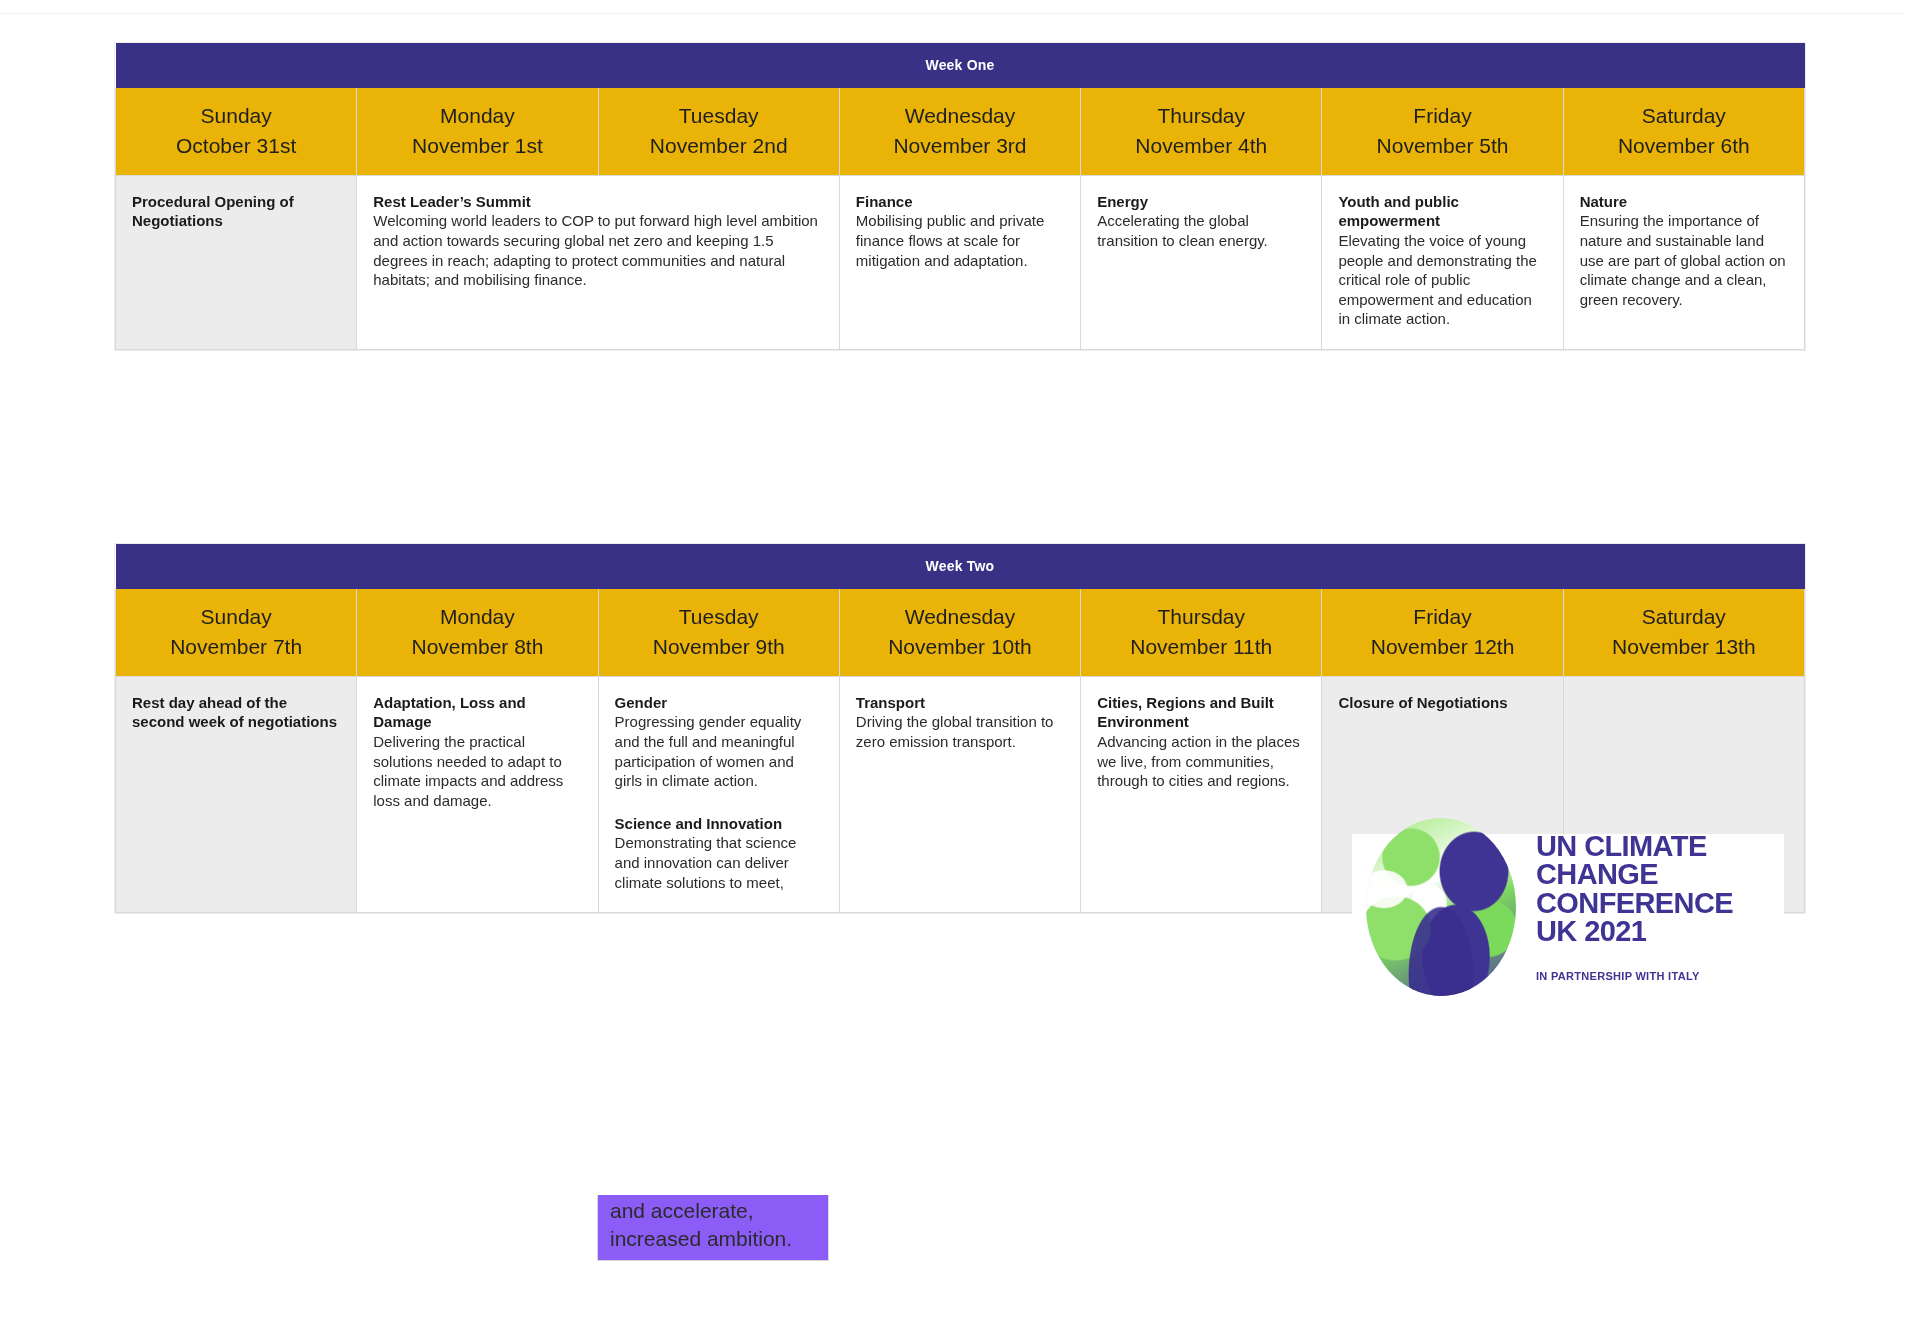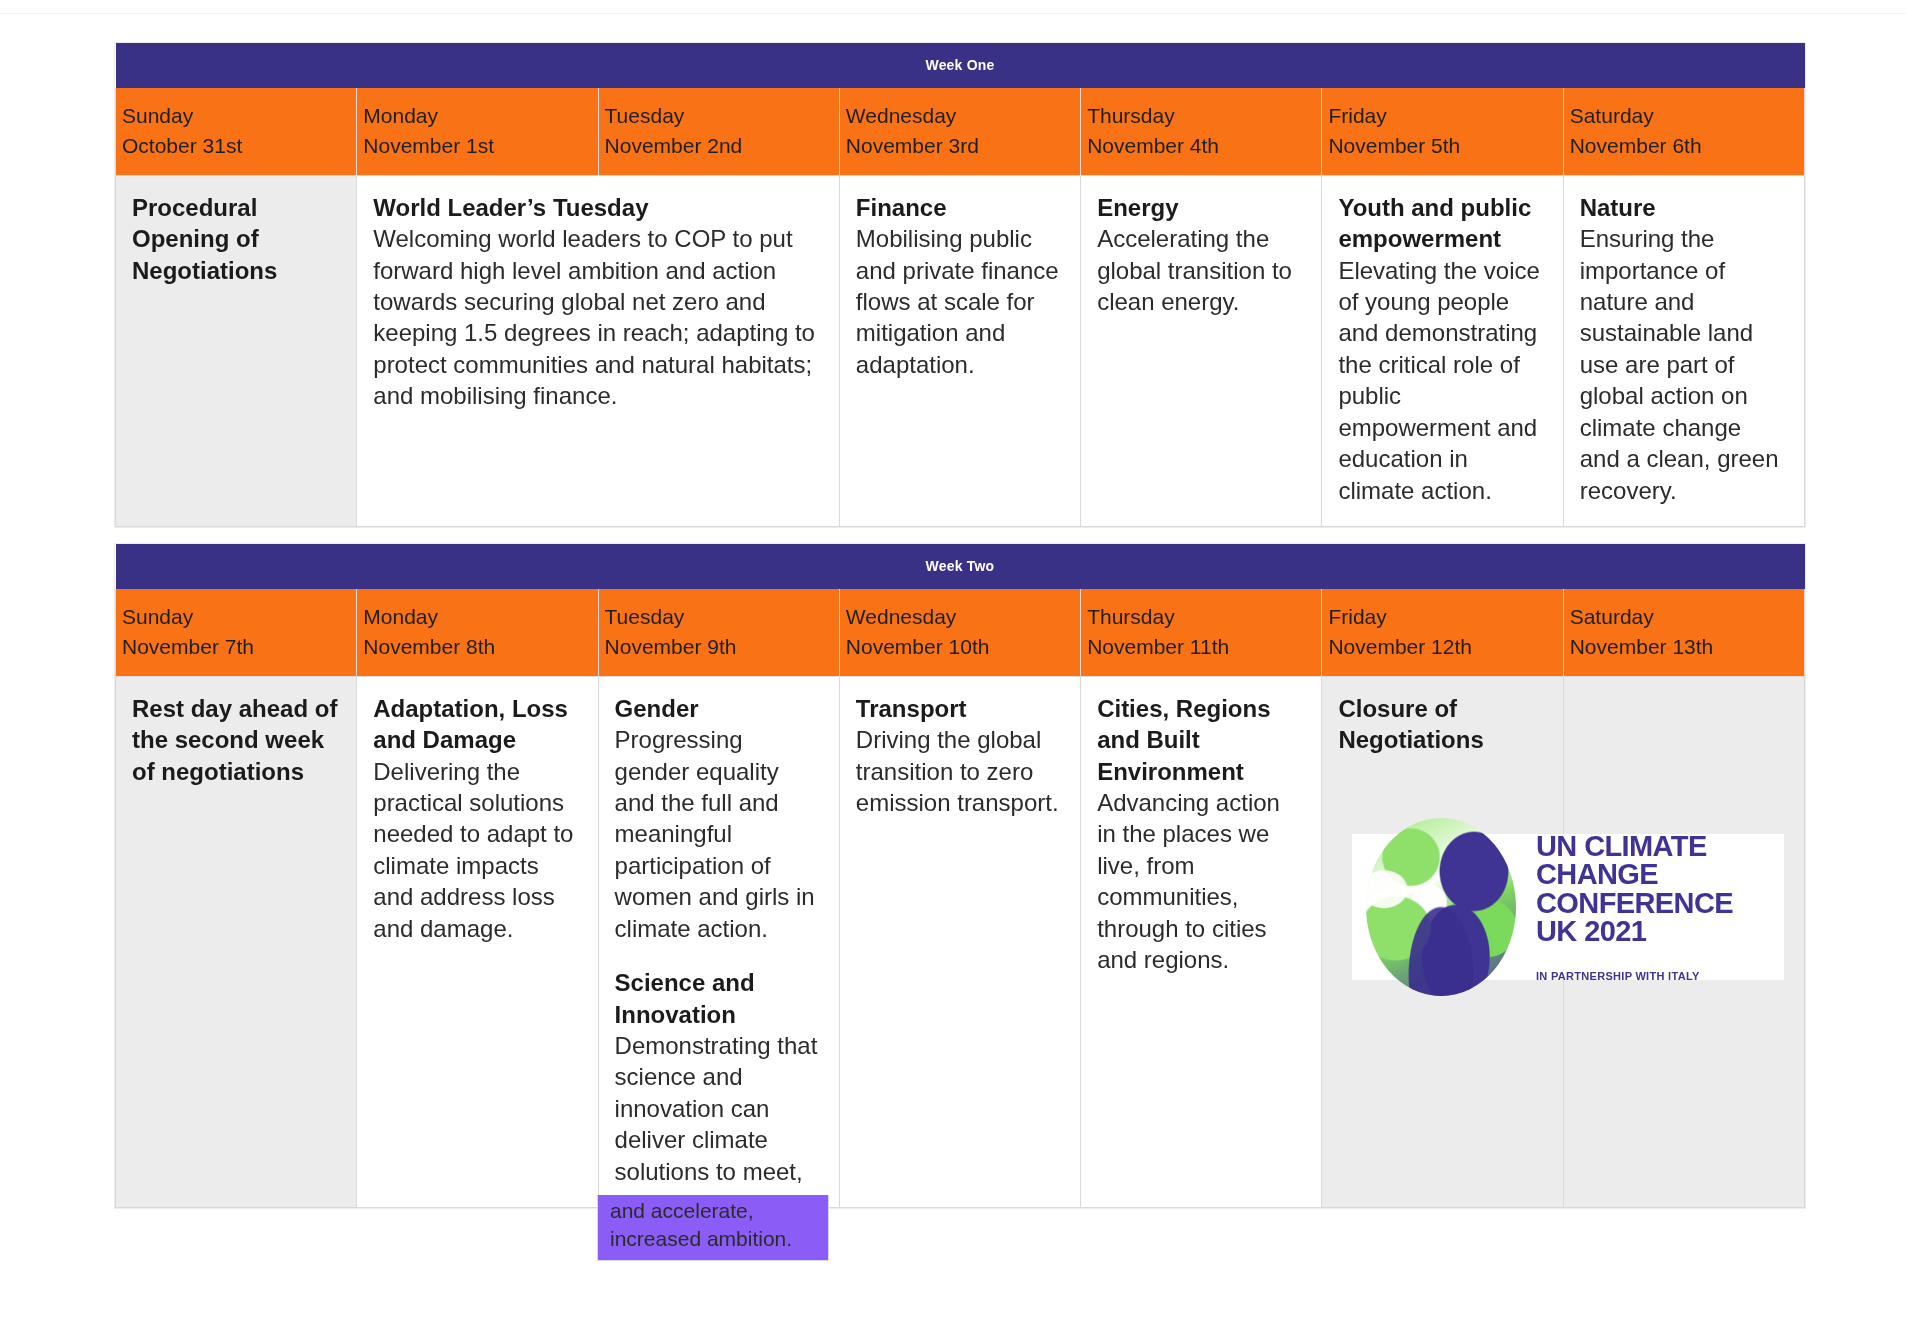--- a/index.html
+++ b/index.html
@@ -53,37 +53,38 @@
     color: #ffffff;
     text-align: center;
     font-weight: bold;
     font-size: 14px;
     letter-spacing: .2px;
     padding: 14px 0 15px 0;
     border: none;
   }
 
   .day-head td {
-    background: #f97316;
+    background: #eab308;
+    text-align: center;
     font-size: 21px;
     color: #1f1f1f;
     padding: 13px 6px 14px 6px;
     border: 1px solid #d9d9d9;
     border-top: none;
     line-height: 1.42;
     vertical-align: middle;
   }
   .day-head td .dow { display: block; }
   .day-head td .date { display: block; }
 
   .body-row td {
     border: 1px solid #d9d9d9;
     vertical-align: top;
     padding: 16px 18px 20px 16px;
-    font-size: 24px;
+    font-size: 15px;
     line-height: 1.31;
     color: #2b2b2b;
     background: #ffffff;
   }
   .body-row td.shaded { background: #ececec; }
   .body-row td.empty-shaded { background: #ececec; }
 
   .theme-title {
     font-weight: bold;
     color: #1b1b1b;
@@ -222,21 +223,21 @@
         </td>
       </tr>
       <tr class="body-row">
         <td class="shaded">
           <p class="block">
             <span class="theme-title">Procedural Opening of Negotiations</span>
           </p>
         </td>
         <td colspan="2">
           <p class="block">
-            <span class="theme-title">World Leader’s Tuesday</span><br>
+            <span class="theme-title">Rest Leader’s Summit</span><br>
             <span class="theme-desc">Welcoming world leaders to COP to put forward high level ambition and action towards securing global net zero and keeping 1.5 degrees in reach; adapting to protect communities and natural habitats; and mobilising finance.</span>
           </p>
         </td>
         <td>
           <p class="block">
             <span class="theme-title">Finance</span><br>
             <span class="theme-desc">Mobilising public and private finance flows at scale for mitigation and adaptation.</span>
           </p>
         </td>
         <td>

